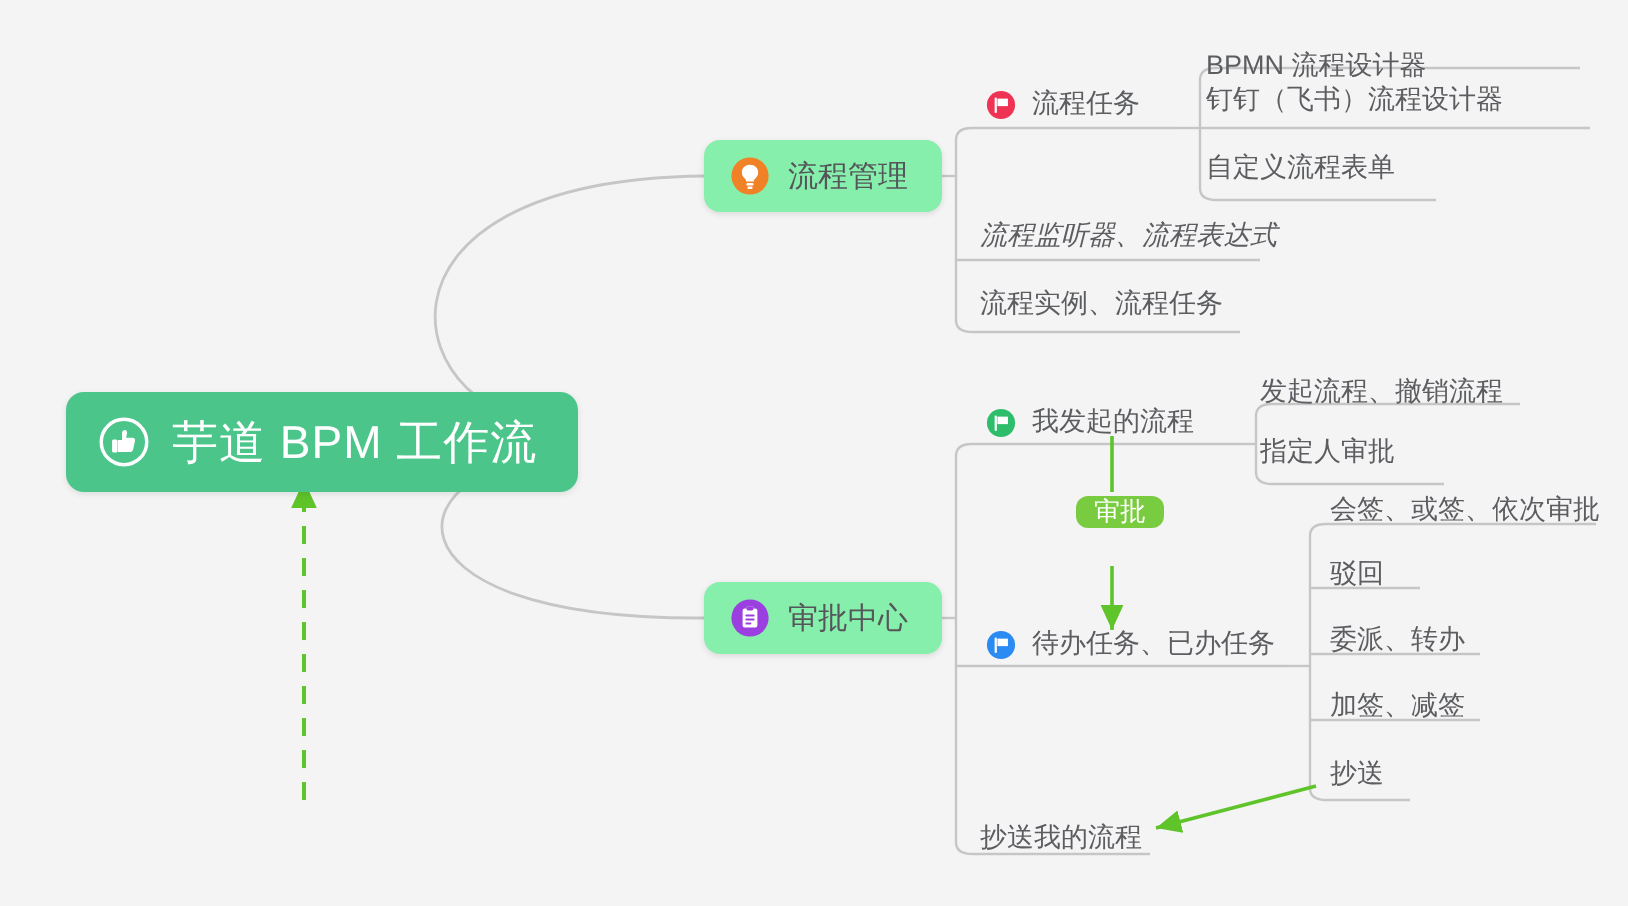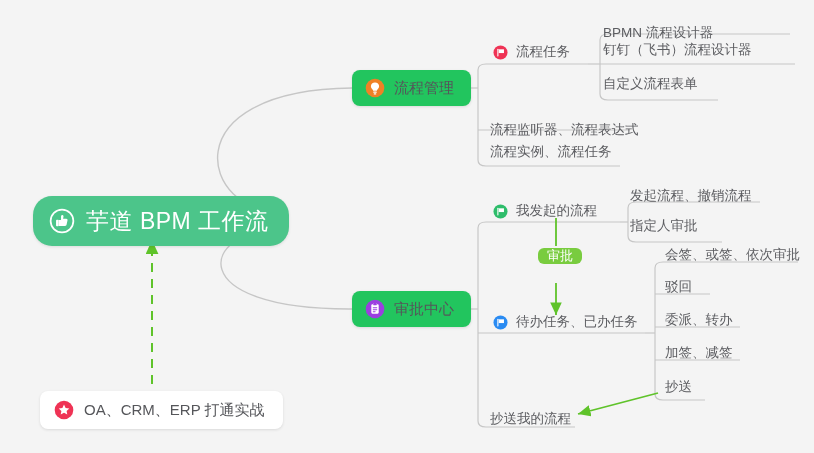--- a/index.html
+++ b/index.html
@@ -33,35 +33,35 @@
     position: absolute;
     display: flex;
     align-items: center;
     white-space: nowrap;
     box-sizing: border-box;
   }
 
   
   .root-node {
     background: #4cc58a;
-    border-radius: 19px;
+    border-radius: 9px;
     padding: 0 20px 0 16px;
     height: 50px;
     box-shadow: 0 1px 3px rgba(0,0,0,0.10);
   }
   .root-label {
     color: #ffffff;
     font-size: 23px;
     letter-spacing: 0.5px;
     margin-left: 11px;
   }
 
   
   .card-node {
-    background: #22c55e;
+    background: #86efac;
     border-radius: 8px;
     padding: 0 17px 0 13px;
     height: 36px;
     box-shadow: 0 1px 3px rgba(0,0,0,0.11);
   }
   .card-label {
     color: #55565a;
     font-size: 15px;
     margin-left: 9px;
   }
@@ -180,30 +180,20 @@
         <circle cx="12" cy="12" r="10.5" fill="none" stroke="#ffffff" stroke-width="1.6"></circle>
         <path d="M9.2 11.1 L11.1 11.1 L11.1 7.9 C11.1 6.9 12.0 6.2 12.8 6.6 C13.3 6.9 13.5 7.4 13.4 7.9
                  L13.0 10.0 L16.0 10.0 C16.8 10.0 17.3 10.7 17.1 11.4 L16.2 15.5
                  C16.1 16.1 15.5 16.6 14.9 16.6 L9.2 16.6 Z" fill="#ffffff"></path>
         <rect x="6.5" y="10.9" width="2.5" height="5.9" rx="0.7" fill="#ffffff"></rect>
       </svg>
     </span>
     <span class="root-label">芋道 BPM 工作流</span>
   </div>
 
-  <div class="node callout-node" style="left:40px; top:391px;">
-    <span class="icon icon-md">
-      <svg viewBox="0 0 20 20" width="20" height="20">
-        <circle cx="10" cy="10" r="9.3" fill="#ef3355"></circle>
-        <path d="M10 4.6 L11.6 8.0 L15.3 8.4 L12.6 10.9 L13.3 14.6 L10 12.8 L6.7 14.6
-                 L7.4 10.9 L4.7 8.4 L8.4 8.0 Z" fill="#ffffff"></path>
-      </svg>
-    </span>
-    <span class="callout-label">OA、CRM、ERP 打通实战</span>
-  </div>
 
   <div class="node card-node" style="left:352px; top:70px;">
     <span class="icon icon-md">
       <svg viewBox="0 0 20 20" width="20" height="20">
         <circle cx="10" cy="10" r="9.3" fill="#f08126"></circle>
         <path d="M10 4.4 C7.6 4.4 5.9 6.1 5.9 8.2 C5.9 9.6 6.7 10.6 7.5 11.4
                  C7.9 11.8 8.1 12.2 8.1 12.7 L11.9 12.7 C11.9 12.2 12.1 11.8 12.5 11.4
                  C13.3 10.6 14.1 9.6 14.1 8.2 C14.1 6.1 12.4 4.4 10 4.4 Z" fill="#ffffff"></path>
         <rect x="8.2" y="13.5" width="3.6" height="1.3" rx="0.6" fill="#ffffff"></rect>
         <rect x="8.7" y="15.3" width="2.6" height="1.2" rx="0.6" fill="#ffffff"></rect>
@@ -226,21 +216,21 @@
   <div class="node text-node" style="left:603px; top:12px;margin-top:13px;">
     <span class="tn-label">BPMN 流程设计器</span>
   </div>
   <div class="node text-node" style="left:603px; top:42px;">
     <span class="tn-label">钉钉（飞书）流程设计器</span>
   </div>
   <div class="node text-node" style="left:603px; top:76px;">
     <span class="tn-label">自定义流程表单</span>
   </div>
 
-  <div class="node text-node" style="left:490px; top:122px;">
+  <div class="node text-node" style="left:490px; top:110px;font-style:italic;">
     <span class="tn-label">流程监听器、流程表达式</span>
   </div>
   <div class="node text-node" style="left:490px; top:144px;">
     <span class="tn-label">流程实例、流程任务</span>
   </div>
 
   <div class="node card-node" style="left:352px; top:291px;font-family:Liberation Serif, serif;">
     <span class="icon icon-md">
       <svg viewBox="0 0 20 20" width="20" height="20">
         <circle cx="10" cy="10" r="9.3" fill="#9b3fe0"></circle>

